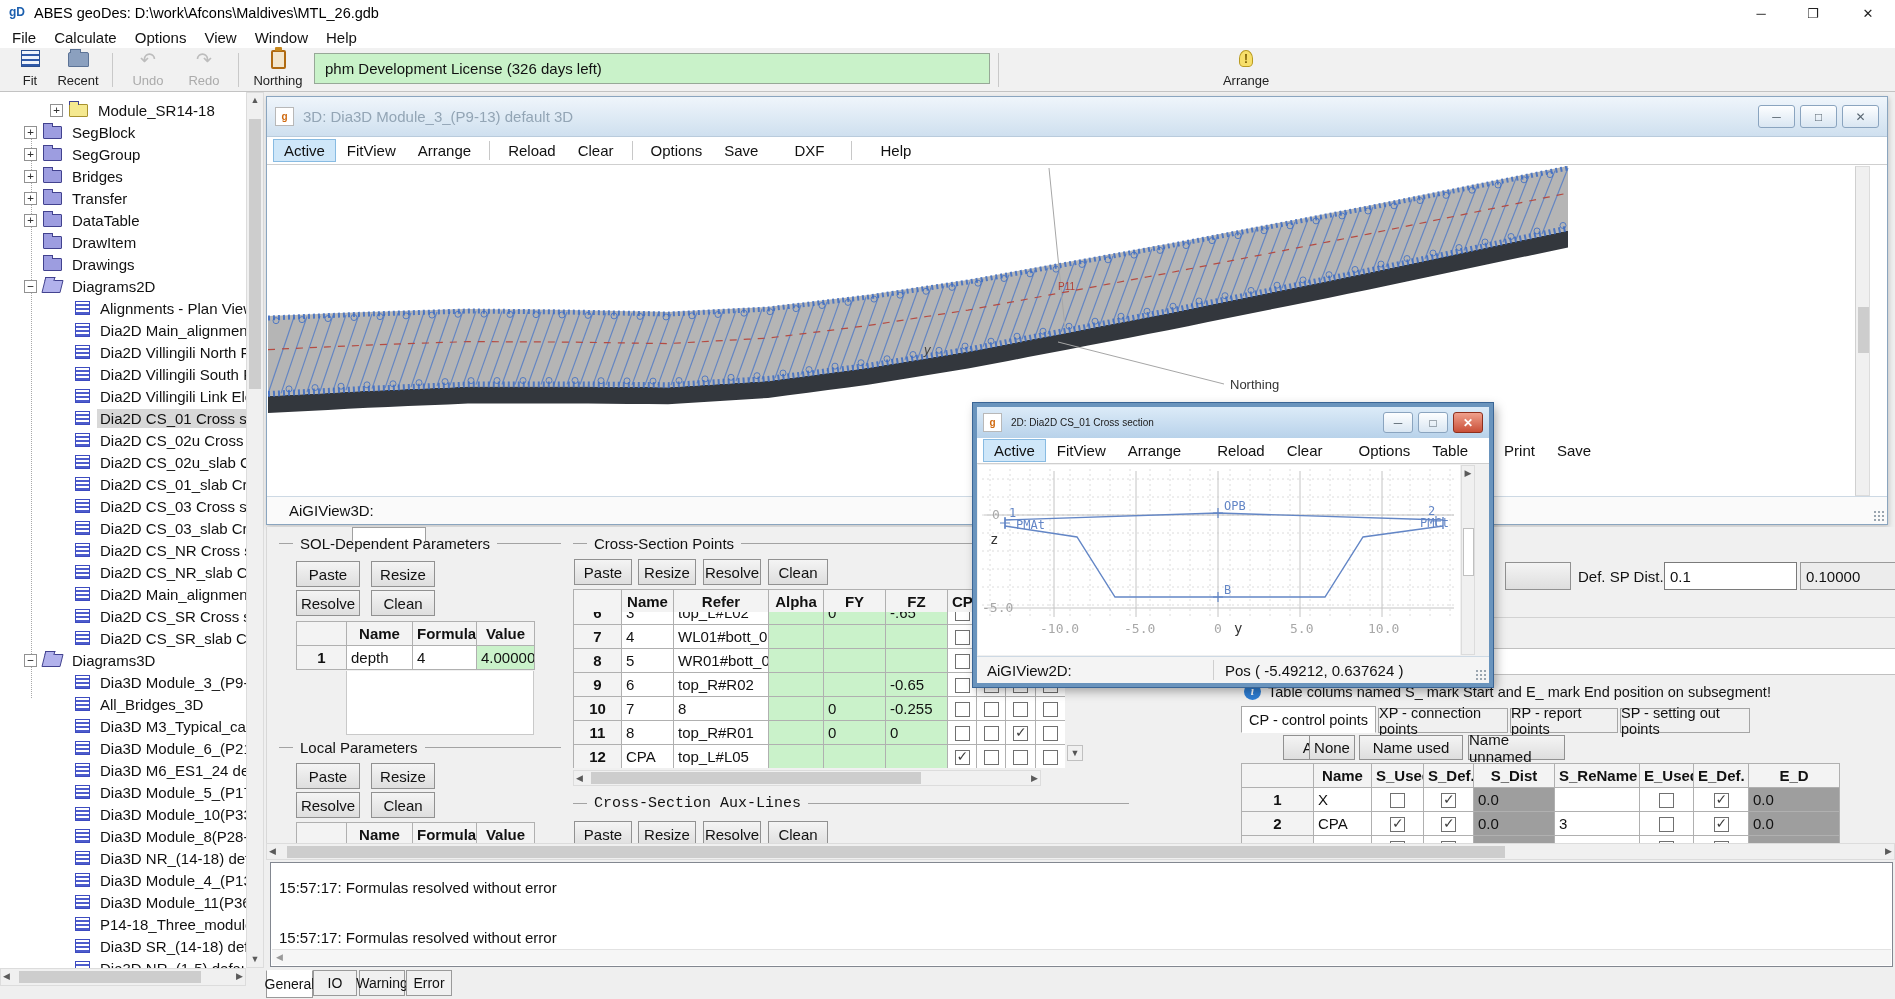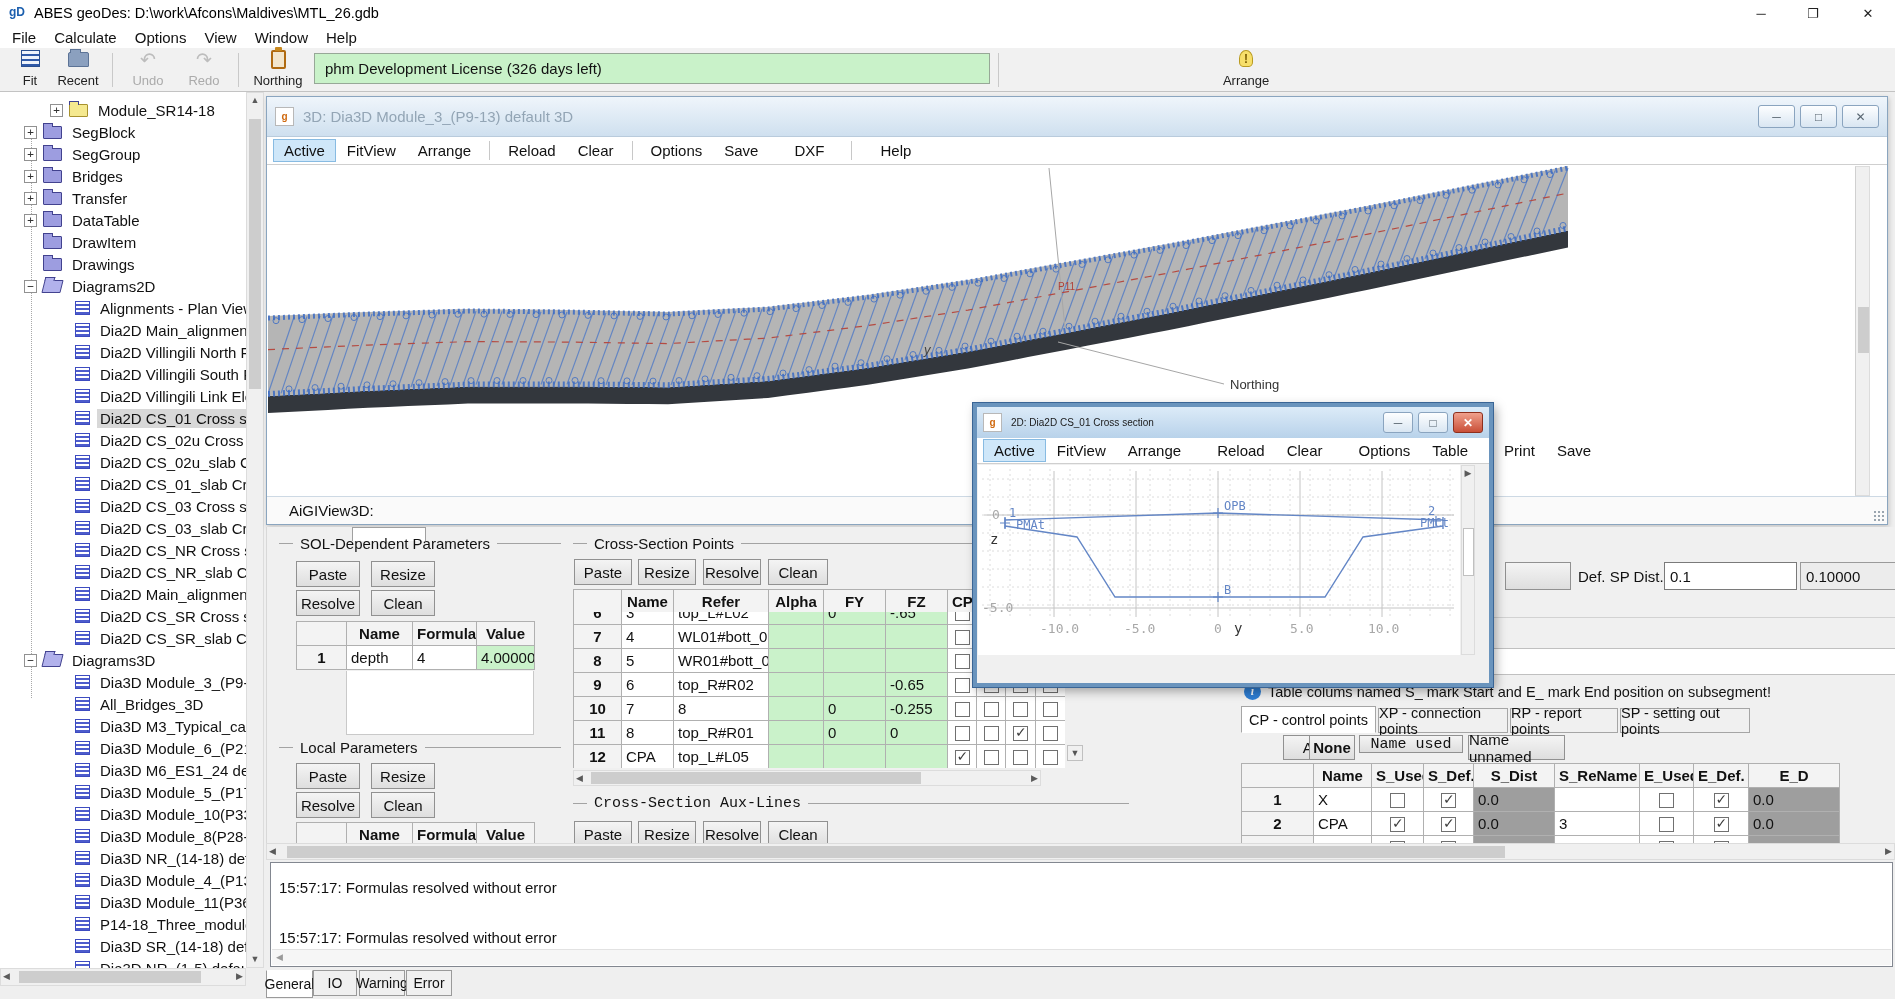--- a/index.html
+++ b/index.html
@@ -851,24 +851,24 @@
       </div>
     <div class="rtab" style="left:1243px;top:181px;width:108px;">
         <span>RP - report points</span>
       </div>
     <div class="rtab" style="left:1353px;top:181px;width:130px;">
         <span>SP - setting out points</span>
       </div>
     <div class="btn" style="left:1016px;top:208px;width:56px;height:25px;">
         <span>All</span>
       </div>
-    <div class="btn" style="left:1042px;top:208px;width:46px;height:25px;font-weight:bold;">
+    <div class="btn" style="left:1042px;top:208px;width:46px;height:25px;">
         <span>None</span>
       </div>
-    <div class="btn" style="left:1092px;top:208px;width:104px;height:18px;font-family:Liberation Mono, monospace;">
+    <div class="btn" style="left:1092px;top:208px;width:104px;height:25px;">
         <span>Name used</span>
       </div>
     <div class="btn" style="left:1201px;top:208px;width:97px;height:25px;">
         <span>Name unnamed</span>
       </div>
     <div class="abs" style="left:974px;top:236px;width:655px;height:80px;overflow:hidden;">
       <table class="grid" style="width:598px;">
         <colgroup>
             <col style="width:72px">
             <col style="width:58px">
@@ -1052,15 +1052,21 @@
           <text x="442" y="62">PMCt</text>
           <text x="246" y="129">B</text>
           <text x="450" y="50">2</text>
         </g>
       </svg>
     </div>
     <div class="abs sb" style="left:484px;top:58px;width:14px;height:190px;">
       <span class="ar" style="top:0;width:12px;">▶</span>
       <div class="th" style="left:1px;top:62px;width:11px;height:48px;background:#fff;border:1px solid #c0c0c0;"></div>
     </div>
+    <div class="statbar" style="position:absolute;left:0;bottom:0;width:512px;height:27px;padding-left:10px;background:#f4f4f4;">
+      <span>AiGIView2D:</span>
+      <span style="position:absolute;left:236px;top:3px;height:20px;border-left:1px solid #cfcfcf;"></span>
+      <span style="position:absolute;left:248px;">Pos ( -5.49212, 0.637624 )</span>
+      <div class="grip" style="right:2px;bottom:2px;"></div>
+    </div>
   </div>
 
 </div>
 
 </body></html>

